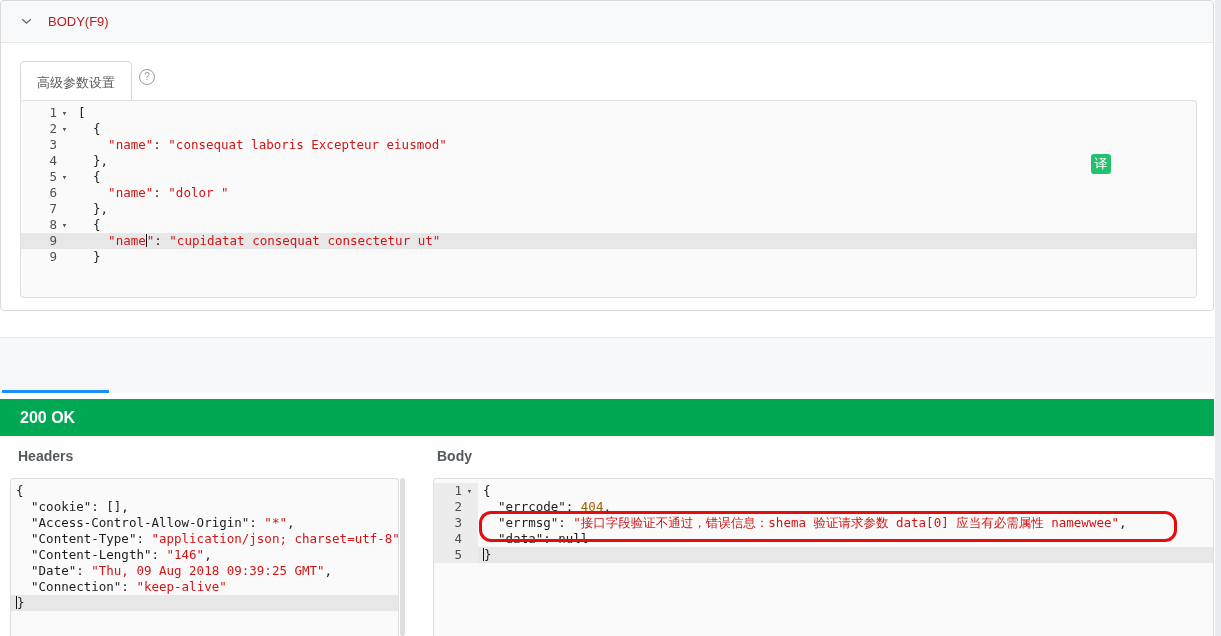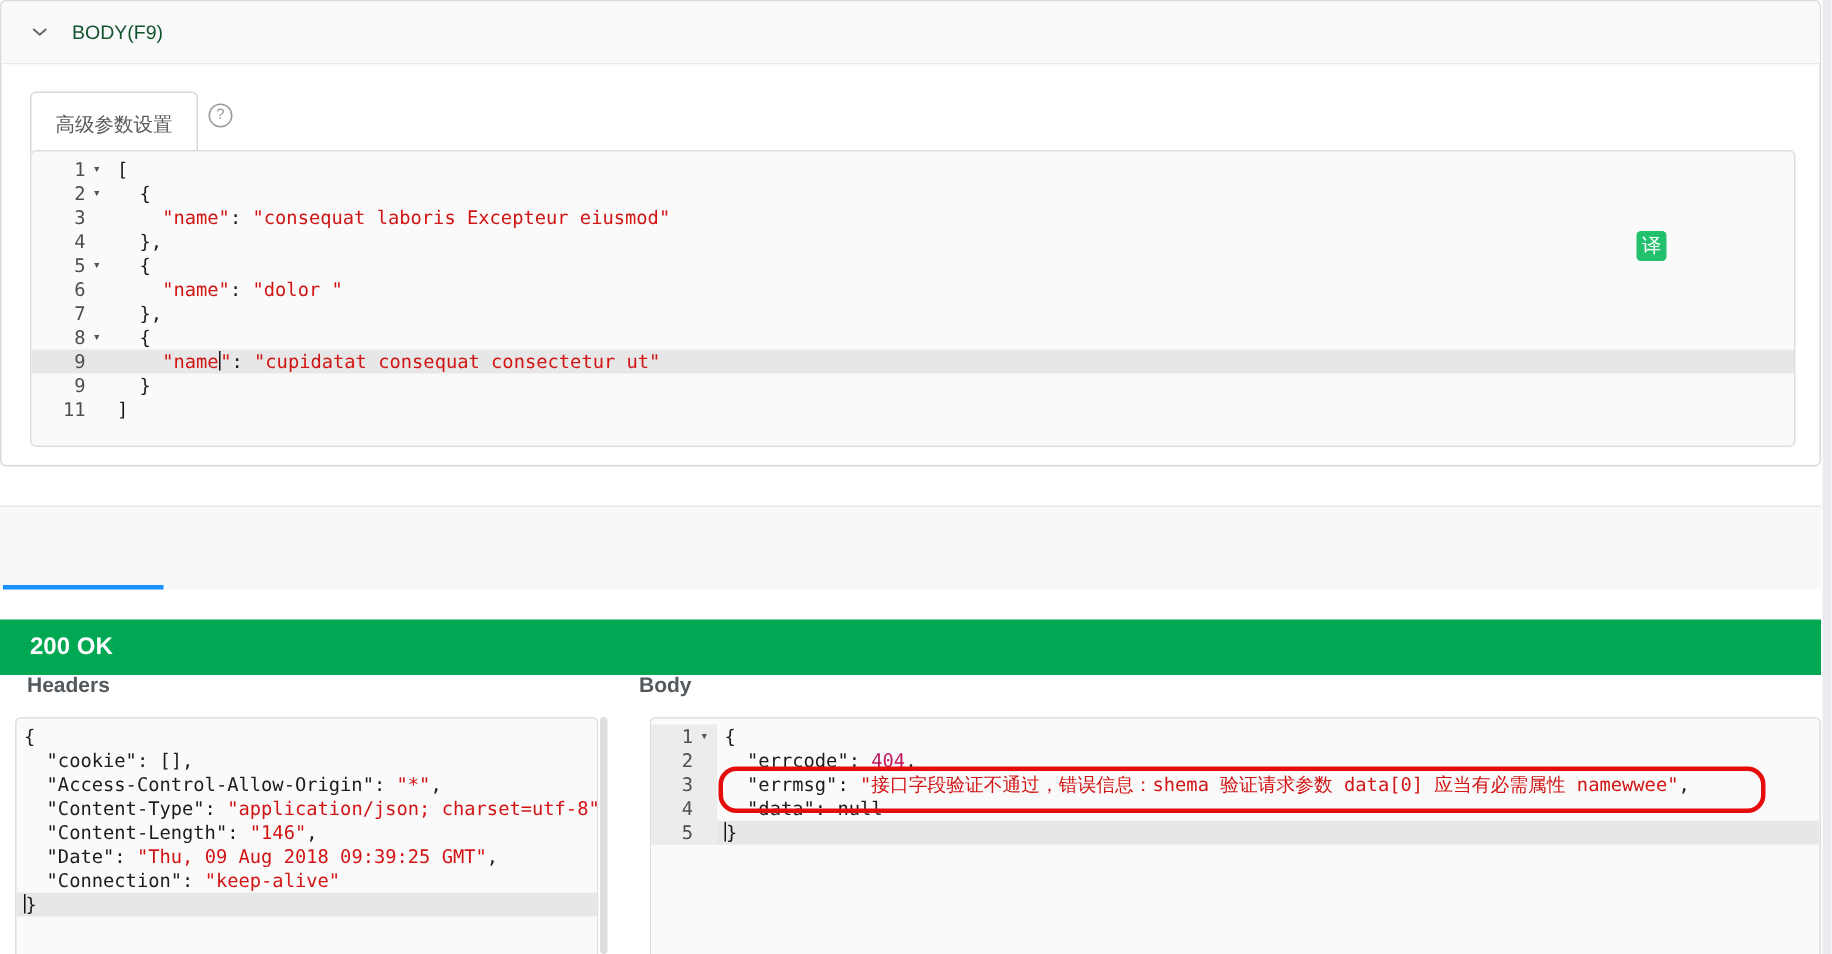--- a/index.html
+++ b/index.html
@@ -5,21 +5,21 @@
   html,body{margin:0;padding:0}
   body{width:1221px;height:636px;position:relative;background:#e9ebee;overflow:hidden;
        font-family:"Liberation Sans","DejaVu Sans",sans-serif;color:#1c1c1c}
   .page{position:absolute;left:0;top:0;width:1215px;height:636px;background:#fff}
 
   
   .panel{position:absolute;left:0;top:0;width:1214px;height:311px;box-sizing:border-box;
          border:1px solid #d9d9d9;border-radius:4px;background:#fff}
   .panel-header{height:41px;display:flex;align-items:center;gap:15px;padding-left:19px;
          background:#f8f9fb;border-bottom:1px solid #e8e8e8;border-radius:4px 4px 0 0;
-         font-size:13px;color:#14532d;cursor:pointer}
+         font-size:13px;color:#b91c1c;cursor:pointer}
   .chev{display:flex;align-items:center}
   .adv-btn{position:absolute;left:20px;top:61px;height:44px;padding:0 16px;background:#fff;
          border:1px solid #d9d9d9;border-radius:4px;font-size:13px;color:#595959;
          font-family:inherit;cursor:pointer}
   .help{position:absolute;left:139px;top:69px;width:14px;height:14px;border:1px solid #9a9a9a;
          border-radius:50%;color:#9a9a9a;font-size:10px;line-height:14px;text-align:center}
 
   
   .ed{position:absolute;box-sizing:border-box;background:#fafafa;border:1px solid #dcdee2;
       border-radius:4px;overflow:hidden;padding-top:4px;cursor:text;
@@ -32,41 +32,41 @@
   .ed-gut{flex:none;box-sizing:border-box;display:flex;color:#4f4f4f}
   #ed-request .ed-gut{width:52px}
   #ed-request .ed-num{flex:none;width:36px;text-align:right}
   #ed-body .ed-gut{width:44px;background:#ececec}
   #ed-body .ed-num{flex:none;width:28px;text-align:right}
   .ed-row.active .ed-gut{background:transparent}
   .ed-fold{flex:none;width:15px;text-align:center;font-size:9px;color:#555;line-height:16px}
   .ed-code{padding-left:5px}
   .tok-p{color:#1c1c1c}
   .tok-s{color:#d21414}
-  .tok-n{color:#be185d;}
+  .tok-n{color:#a16207;}
   .tok-cur{display:inline-block;width:1px;height:13px;background:#111;vertical-align:-2px}
   .red-box{position:absolute;left:45px;right:36px;height:25px;border:3px solid #e60c0c;
            border-radius:12px;pointer-events:none}
   .vscroll{position:absolute;left:400px;top:478px;width:5px;height:158px;background:#dedede;border-radius:3px}
 
   
   .tr-badge{position:absolute;left:1091px;top:154px;width:20px;height:20px;background:#23c06d;
             color:#fff;font-size:13px;border-radius:3px;display:flex;align-items:center;
             justify-content:center;cursor:pointer}
 
   
   .tabbar{position:absolute;left:0;top:337px;width:1214px;height:56px;background:#f7f8fa;
           border-top:1px solid #e6e8ea;box-sizing:border-box}
   .inkbar{position:absolute;left:2px;top:390px;width:107px;height:3px;background:#1890ff}
-  .banner{position:absolute;left:0;top:413px;width:1214px;height:37px;background:#00a854;
+  .banner{position:absolute;left:0;top:399px;width:1214px;height:37px;background:#00a854;
           color:#fff;display:flex;align-items:center;padding-left:20px;box-sizing:border-box;
           font-size:16px;font-weight:bold}
   .sec-label{position:absolute;top:448px;font-size:14px;color:#54595e;font-weight:700}
   #lbl-headers{left:18px}
-  #lbl-body{left:426px}
+  #lbl-body{left:437px}
 </style>
 </head>
 <body>
 
 <div class="page">
 
   <div class="panel">
     <div class="panel-header">
       <span class="chev">
         <svg width="13" height="13" viewBox="0 0 24 24">
@@ -84,21 +84,20 @@
       <div class="ed-row"><span class="ed-gut"><span class="ed-num">1</span><span class="ed-fold">▾</span></span><span class="ed-code"><span class="tok-p">[</span></span></div>
       <div class="ed-row"><span class="ed-gut"><span class="ed-num">2</span><span class="ed-fold">▾</span></span><span class="ed-code"><span class="tok-p">  {</span></span></div>
       <div class="ed-row"><span class="ed-gut"><span class="ed-num">3</span><span class="ed-fold"></span></span><span class="ed-code"><span class="tok-p">    </span><span class="tok-s">"name"</span><span class="tok-p">: </span><span class="tok-s">"consequat laboris Excepteur eiusmod"</span></span></div>
       <div class="ed-row"><span class="ed-gut"><span class="ed-num">4</span><span class="ed-fold"></span></span><span class="ed-code"><span class="tok-p">  },</span></span></div>
       <div class="ed-row"><span class="ed-gut"><span class="ed-num">5</span><span class="ed-fold">▾</span></span><span class="ed-code"><span class="tok-p">  {</span></span></div>
       <div class="ed-row"><span class="ed-gut"><span class="ed-num">6</span><span class="ed-fold"></span></span><span class="ed-code"><span class="tok-p">    </span><span class="tok-s">"name"</span><span class="tok-p">: </span><span class="tok-s">"dolor "</span></span></div>
       <div class="ed-row"><span class="ed-gut"><span class="ed-num">7</span><span class="ed-fold"></span></span><span class="ed-code"><span class="tok-p">  },</span></span></div>
       <div class="ed-row"><span class="ed-gut"><span class="ed-num">8</span><span class="ed-fold">▾</span></span><span class="ed-code"><span class="tok-p">  {</span></span></div>
       <div class="ed-row active"><span class="ed-gut"><span class="ed-num">9</span><span class="ed-fold"></span></span><span class="ed-code"><span class="tok-p">    </span><span class="tok-s">"name</span><span class="tok-cur"></span><span class="tok-s">"</span><span class="tok-p">: </span><span class="tok-s">"cupidatat consequat consectetur ut"</span></span></div>
       <div class="ed-row"><span class="ed-gut"><span class="ed-num">9</span><span class="ed-fold"></span></span><span class="ed-code"><span class="tok-p">  }</span></span></div>
-      <div class="ed-row"><span class="ed-gut"><span class="ed-num">11</span><span class="ed-fold"></span></span><span class="ed-code"><span class="tok-p">]</span></span></div>
     </div>
 
   <div class="tr-badge">译</div>
 
   <div class="tabbar">
     
   </div>
   <div class="inkbar"></div>
 
   <div class="banner">

